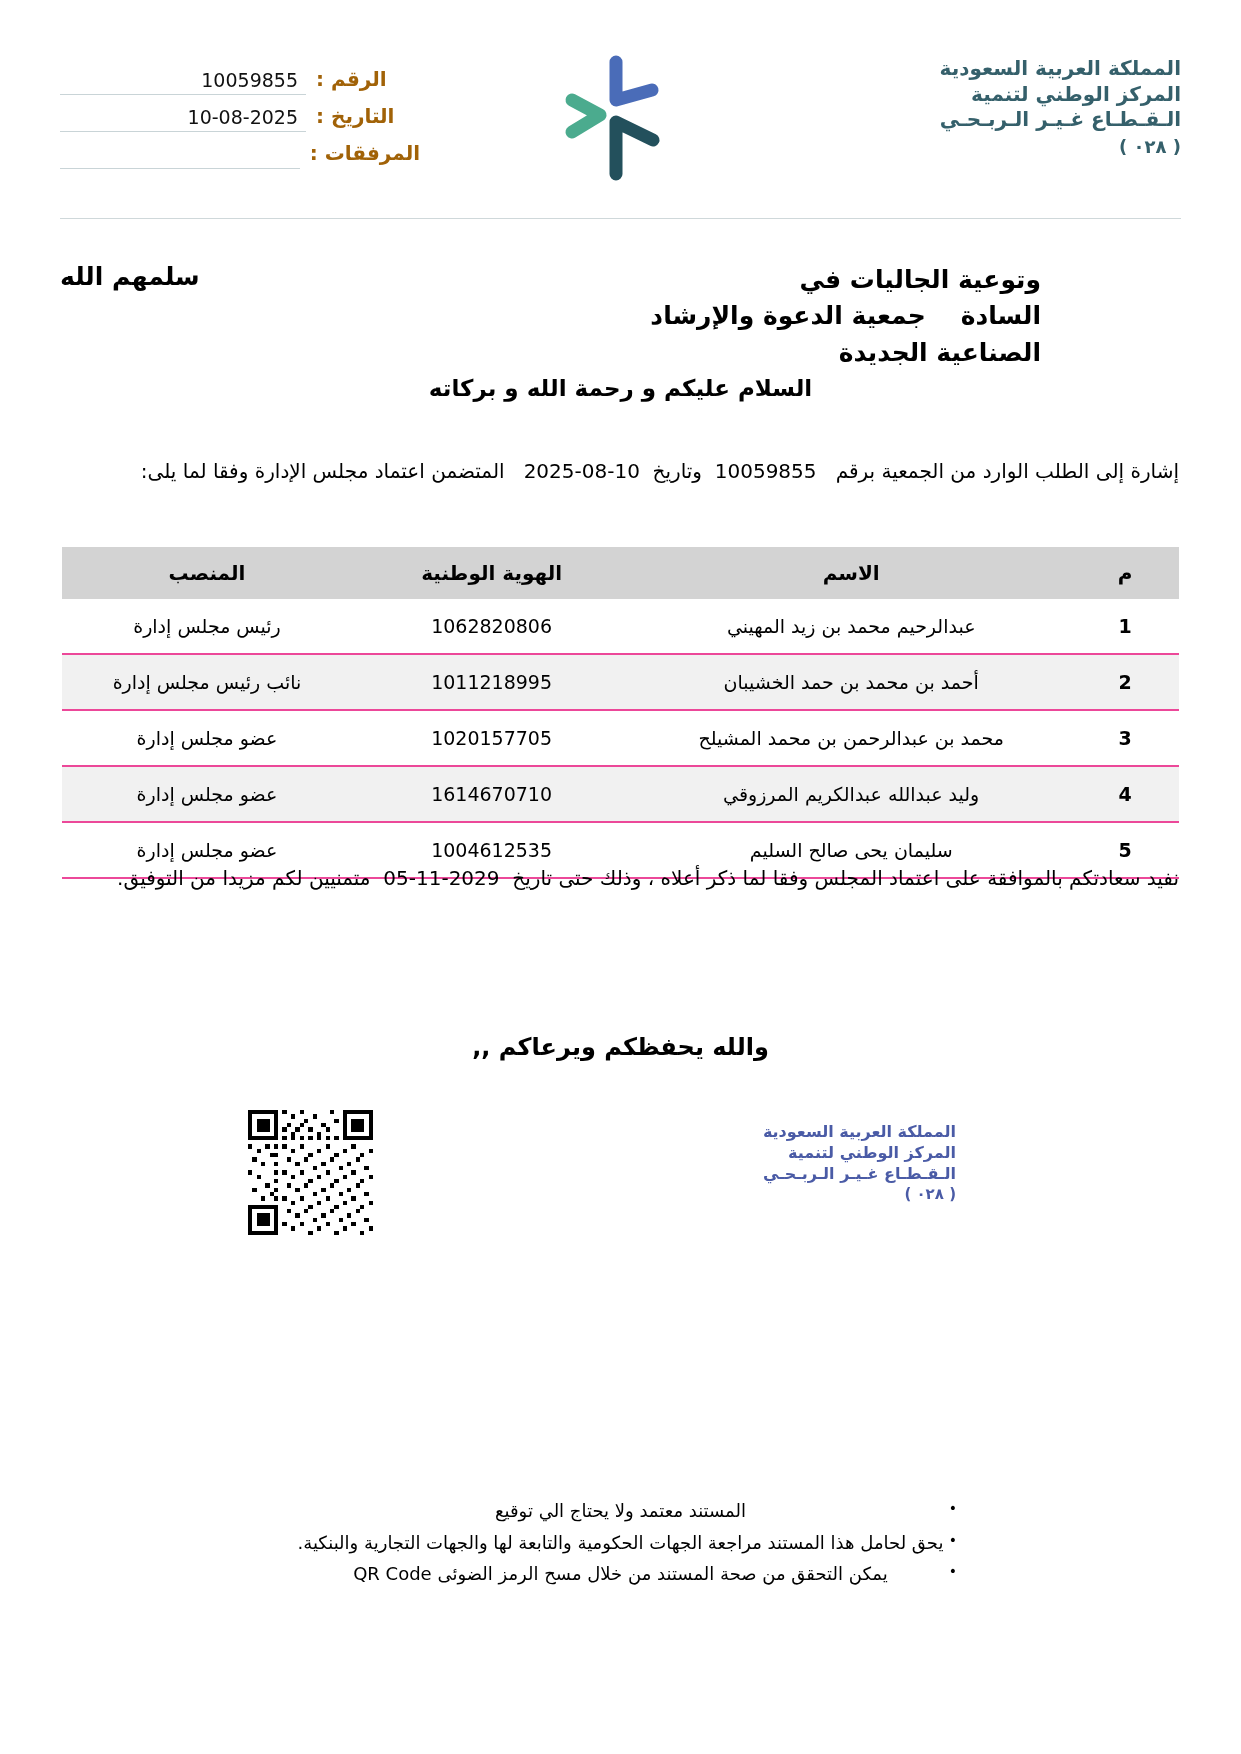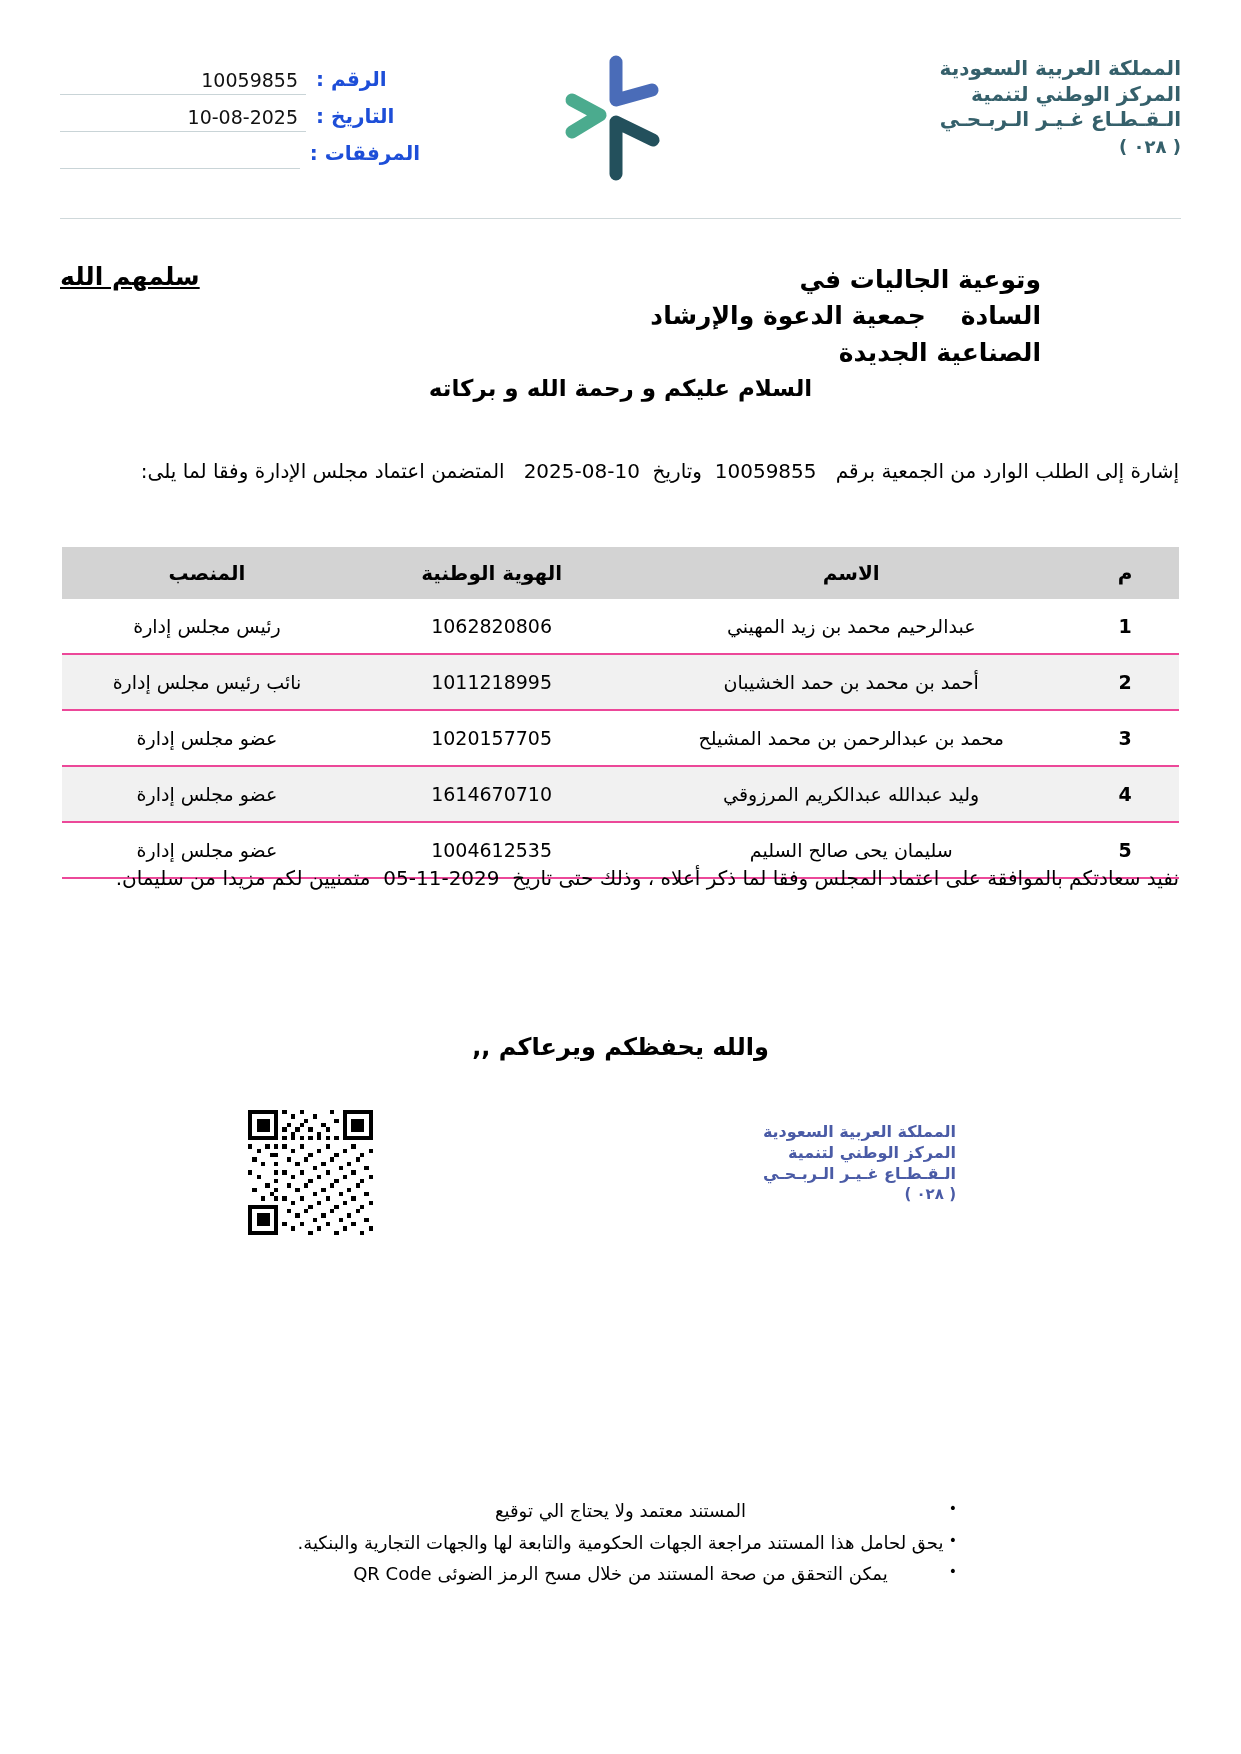--- a/index.html
+++ b/index.html
@@ -39,21 +39,21 @@
   }
   .meta-row {
     display: flex;
     align-items: flex-end;
     height: 37px;
     direction: rtl;
   }
   .meta-label {
     font-size: 20px;
     font-weight: bold;
-    color: #1d4ed8;
+    color: #a16207;
     white-space: nowrap;
     padding-bottom: 4px;
     min-width: 104px;
     text-align: left;
   }
   .meta-line {
     flex: 1;
     border-bottom: 1px solid #c9d4d7;
     margin: 0 10px 0 0;
     position: relative;
@@ -134,21 +134,20 @@
     font-weight: bold;
     line-height: 1.45;
     color: #000;
   }
   .rec-left {
     font-size: 25px;
     font-weight: bold;
     color: #000;
     white-space: nowrap;
     padding-right: 4px;
-    text-decoration: underline;
   }
   .greeting {
     position: absolute;
     top: 375px;
     left: 60px;
     right: 60px;
     text-align: center;
     font-size: 23px;
     font-weight: bold;
     direction: rtl;
@@ -426,21 +425,21 @@
           <td class="idnum">1004612535</td>
           <td>عضو مجلس إدارة</td>
         </tr>
       </tbody>
     </table>
   </div>
 
   <div class="closing">
     <span>نفيد سعادتكم بالموافقة على اعتماد المجلس وفقا لما ذكر أعلاه ، وذلك حتى تاريخ</span>
     &nbsp;<span class="num">2029-11-05</span>&nbsp;
-    <span>متمنيين لكم مزيدا من سليمان.</span>
+    <span>متمنيين لكم مزيدا من التوفيق.</span>
   </div>
 
   <div class="blessing">والله يحفظكم ويرعاكم ,,</div>
 
   <div class="qr-box">
     <svg width="125" height="125" viewBox="0 0 29 29" shape-rendering="crispEdges" aria-hidden="true">
       <rect width="29" height="29" fill="#ffffff"></rect>
       <g fill="#000000">
 
         <rect x="0" y="0" width="7" height="1"></rect>

